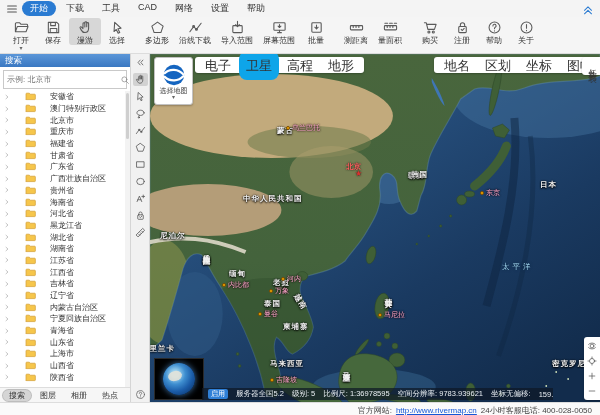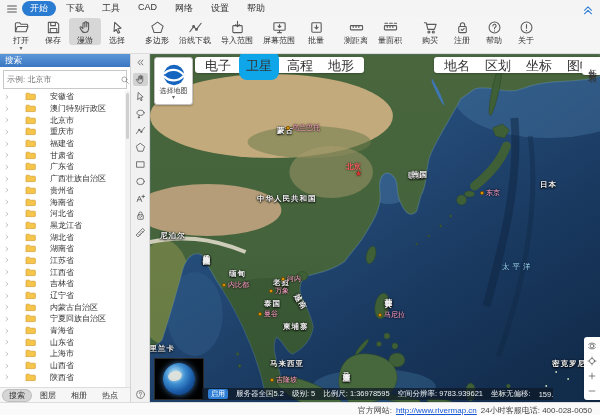--- a/index.html
+++ b/index.html
@@ -695,21 +695,21 @@
           <span class="btab">地名</span>
           <span class="btab">区划</span>
           <span class="btab">坐标</span>
           <span class="btab">图幅</span>
           <span class="btab">瓦片</span>
         </div>
       <div class="tasktab">任务列表</div>
 
       <div id="labels">
           <span class="mlabel country" style="left: 127px; top: 72px;">蒙古</span>
-          <span class="mlabel country" style="left: 107px; top: 140px;">中华人民共和国</span>
+          <span class="mlabel country" style="left: 93px; top: 140px;">中华人民共和国</span>
           <span class="mlabel country" style="left: 258px; top: 117px;">朝鲜</span>
           <span class="mlabel country" style="left: 261px; top: 116px;">韩国</span>
           <span class="mlabel country" style="left: 345px; top: 126px; padding-left: 45px;">日本</span>
           <span class="mlabel country" style="left: 10px; top: 177px;">尼泊尔</span>
           <span class="mlabel country vert" style="left: 51px; top: 194px;">孟加拉国</span>
           <span class="mlabel country" style="left: 79px; top: 215px;">缅甸</span>
           <span class="mlabel country" style="left: 123px; top: 224px;">老挝</span>
           <span class="mlabel country" style="left: 114px; top: 245px;">泰国</span>
           <span class="mlabel country rot" style="left: 150px; top: 238px;">越南</span>
           <span class="mlabel country" style="left: 133px; top: 268px;">柬埔寨</span>

